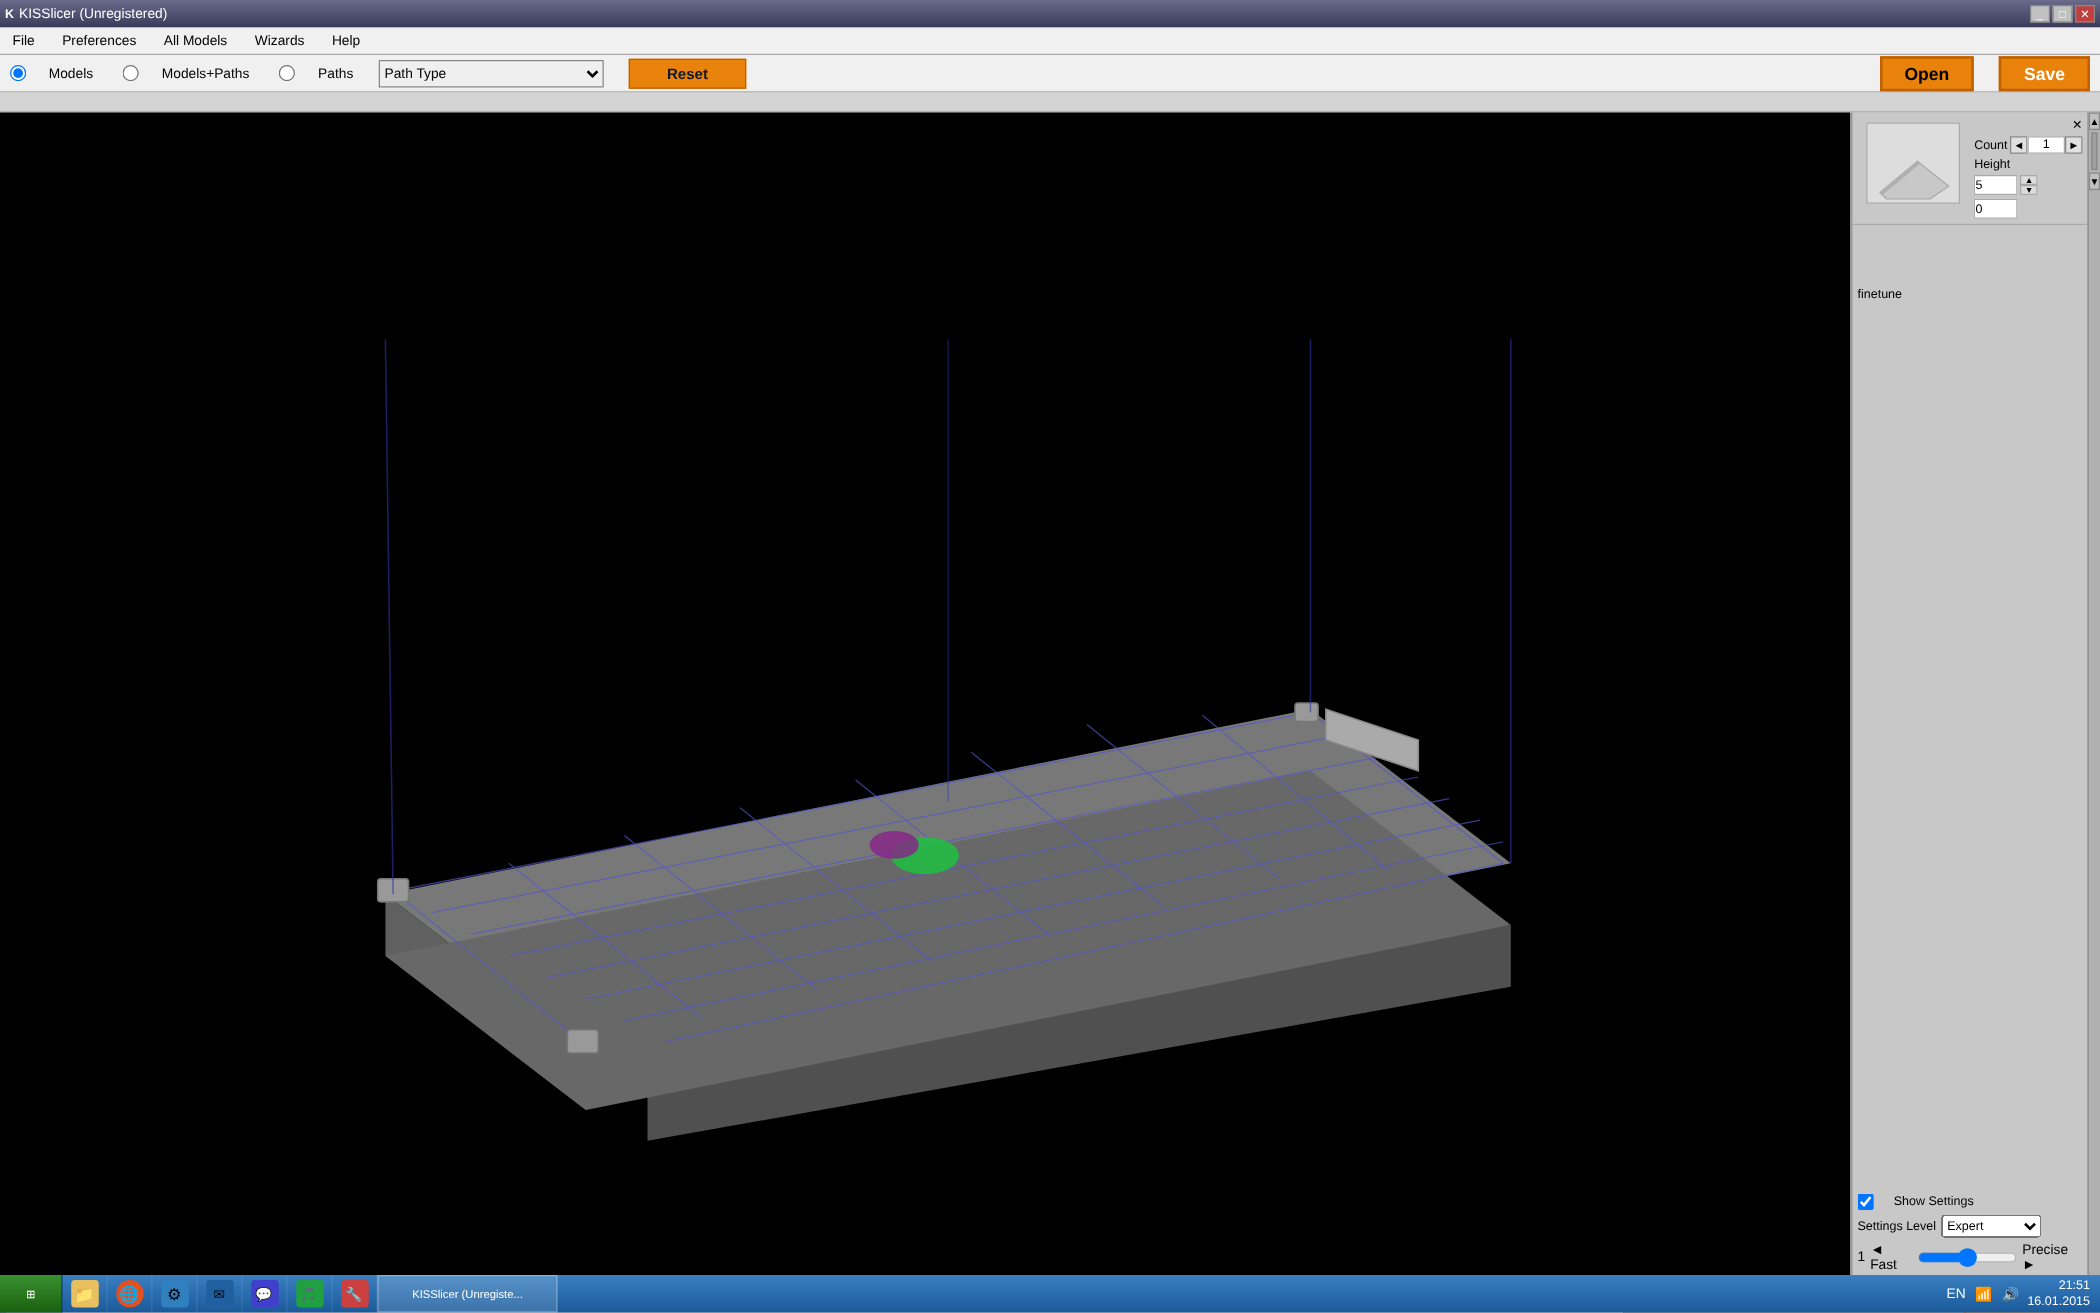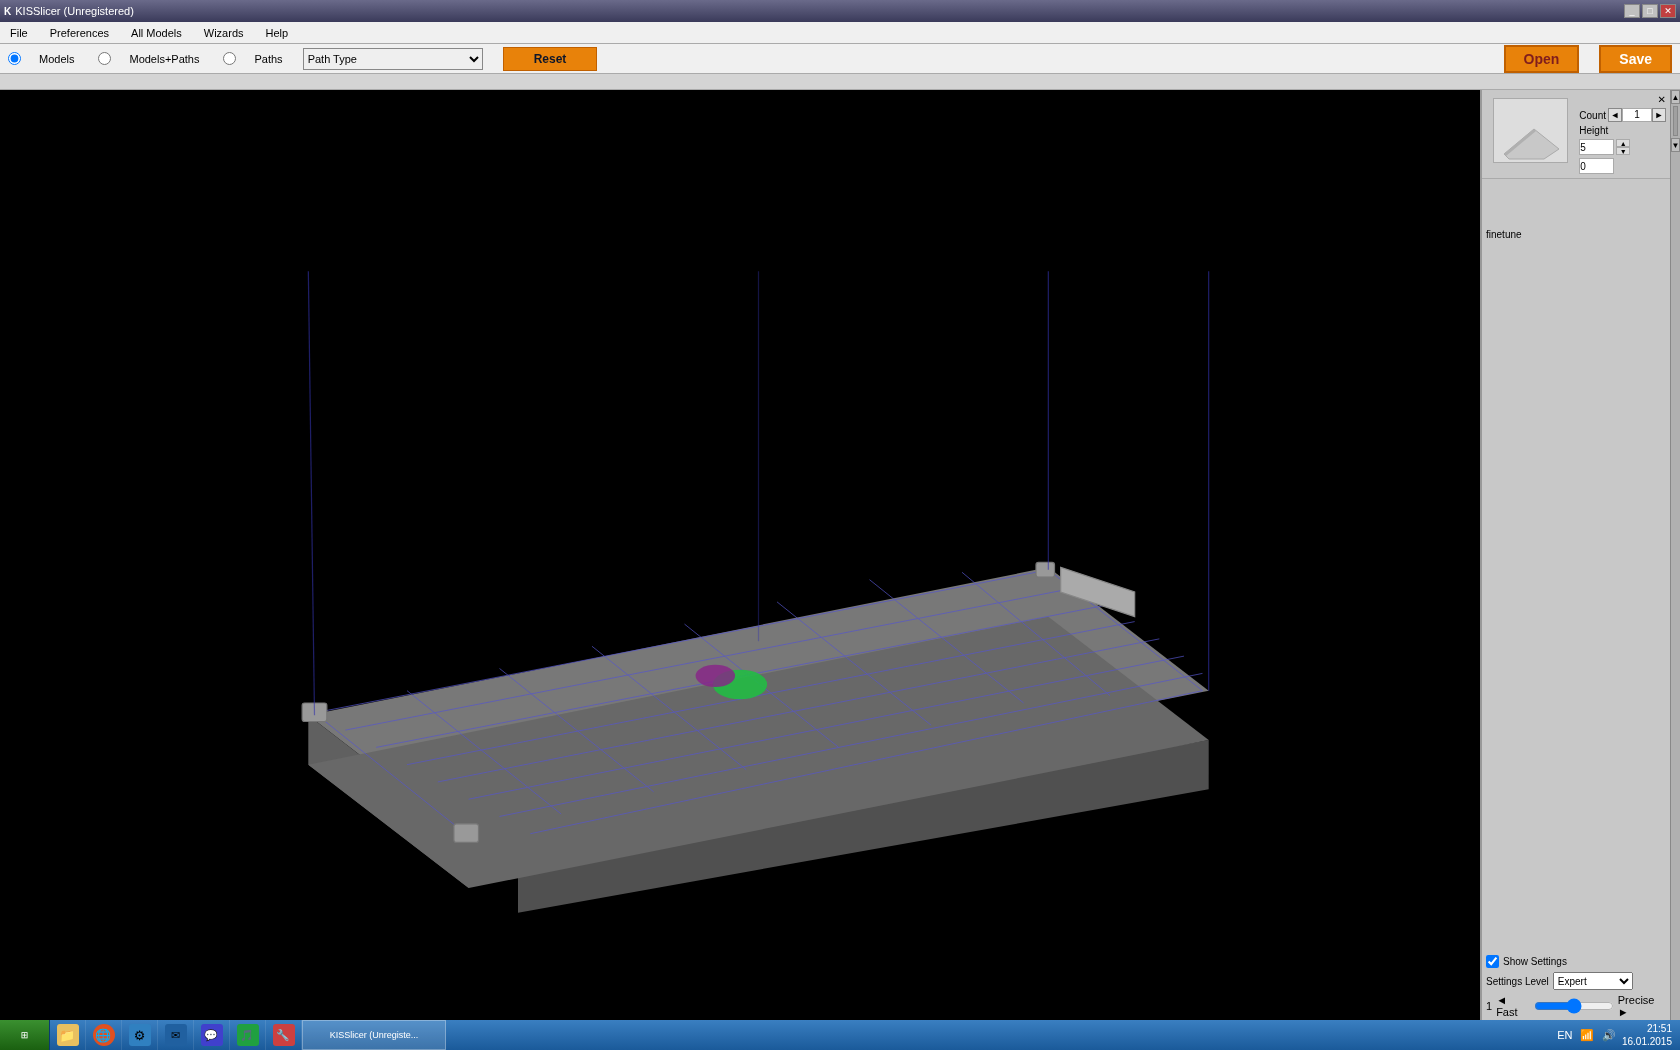--- a/index.html
+++ b/index.html
@@ -33,21 +33,21 @@
     .radio-group { display: flex; align-items: center; gap: 16px; font-size: 11px; }
     .radio-group input { margin-right: 2px; }
     #path-type-select {
       width: 180px; height: 22px; font-size: 11px; border: 1px solid #888;
     }
     #reset-btn {
       background: #e8820a; color: #0f172a; border: 1px solid #c06000; padding: 3px 30px;
       font-size: 12px; font-weight: bold; cursor: pointer; height: 24px;
     }
     #open-btn {
-      background: #e8820a; color: #7f1d1d; border: 2px solid #c06000; padding: 4px 18px;
+      background: #e8820a; color: #000000; border: 2px solid #c06000; padding: 4px 18px;
       font-size: 14px; font-weight: bold; cursor: pointer;
     }
     #save-btn {
       background: #e8820a; color: white; border: 2px solid #c06000; padding: 4px 18px;
       font-size: 14px; font-weight: bold; cursor: pointer;
     }
 
     
     #path-bar {
       width: 100%; height: 16px; background: #d4d4d4; border-bottom: 1px solid #aaa;
@@ -73,21 +73,21 @@
     }
     .count-ctrl { display: flex; align-items: center; }
     .count-btn { width: 14px; height: 14px; background: #e0e0e0; border: 1px solid #888; font-size: 9px; cursor: pointer; text-align: center; line-height: 13px; }
     .count-val { width: 30px; height: 14px; border: 1px solid #aaa; background: white; font-size: 10px; text-align: center; }
     #right-stats {
       padding: 4px; font-size: 10px; margin-top: auto; border-top: 1px solid #aaa;
     }
     .stat-row { display: flex; align-items: center; gap: 4px; margin: 1px 0; }
     .stat-select { height: 18px; font-size: 10px; }
     
-    #show-settings-row { padding: 2px 4px; display: flex; align-items: center; gap: 4px; font-size: 10px; }
+    #show-settings-row { padding: 2px 4px; display: flex; align-items: center; gap: 16px; font-size: 10px; }
     #settings-level-row { padding: 2px 4px; display: flex; align-items: center; gap: 4px; font-size: 10px; }
     .settings-select { height: 18px; font-size: 10px; width: 80px; }
     #speeds-info { padding: 2px 4px; font-size: 10px; line-height: 1.5; }
     #speed-slider-row { display: flex; align-items: center; gap: 4px; padding: 2px 4px; }
     #speed-slider { width: 80px; }
 
     
     #bottom-panel {
       width: 100%; height: 230px; background: #d4d4d4; border-top: 2px solid #999;
       display: flex; flex-direction: column;

